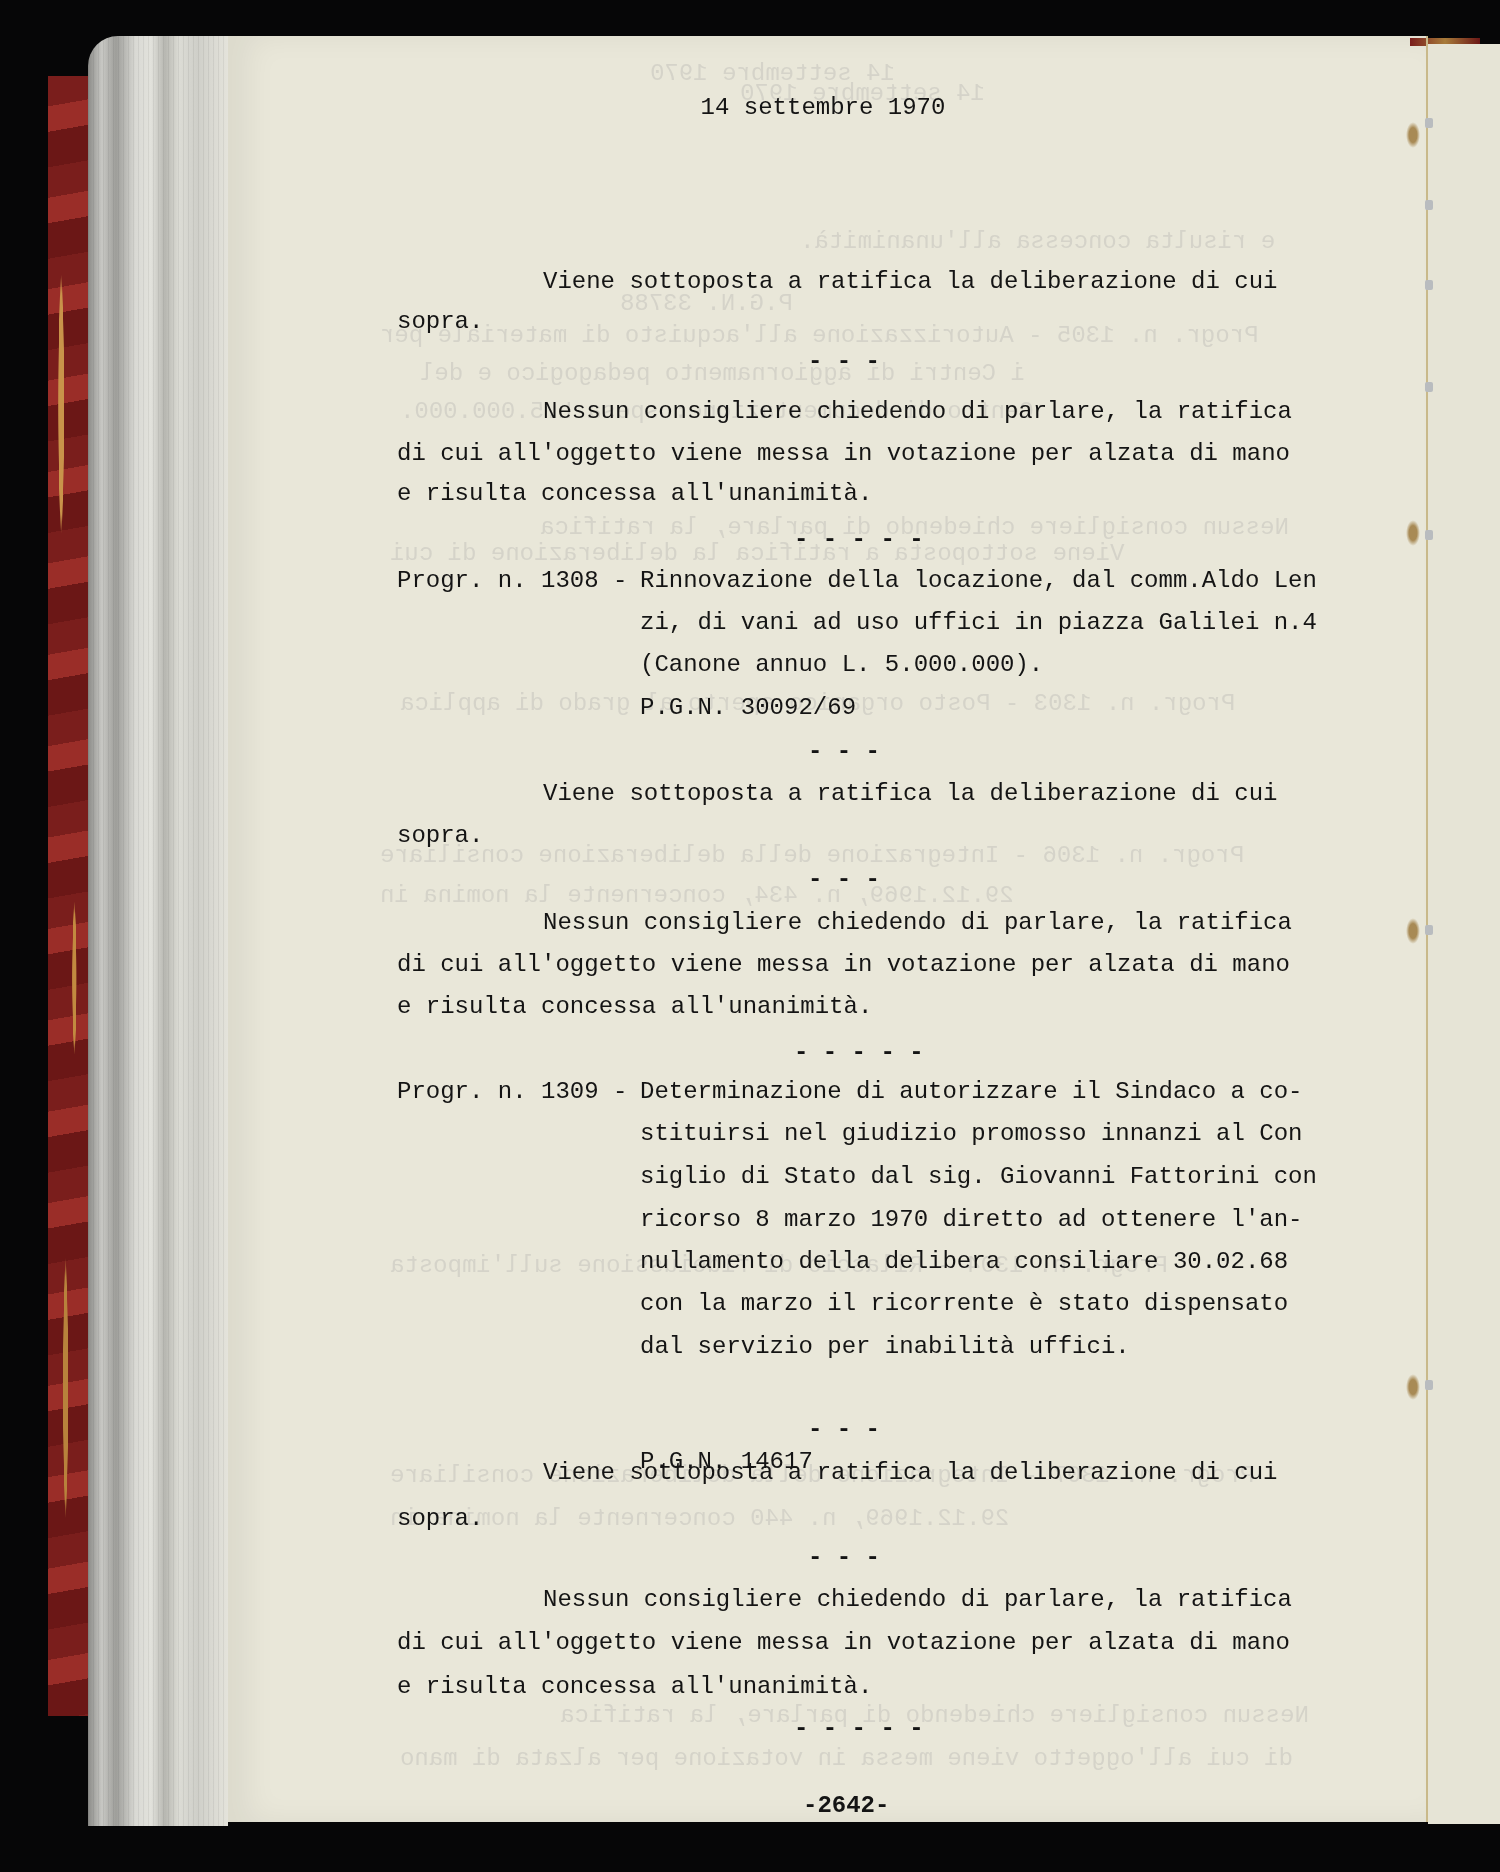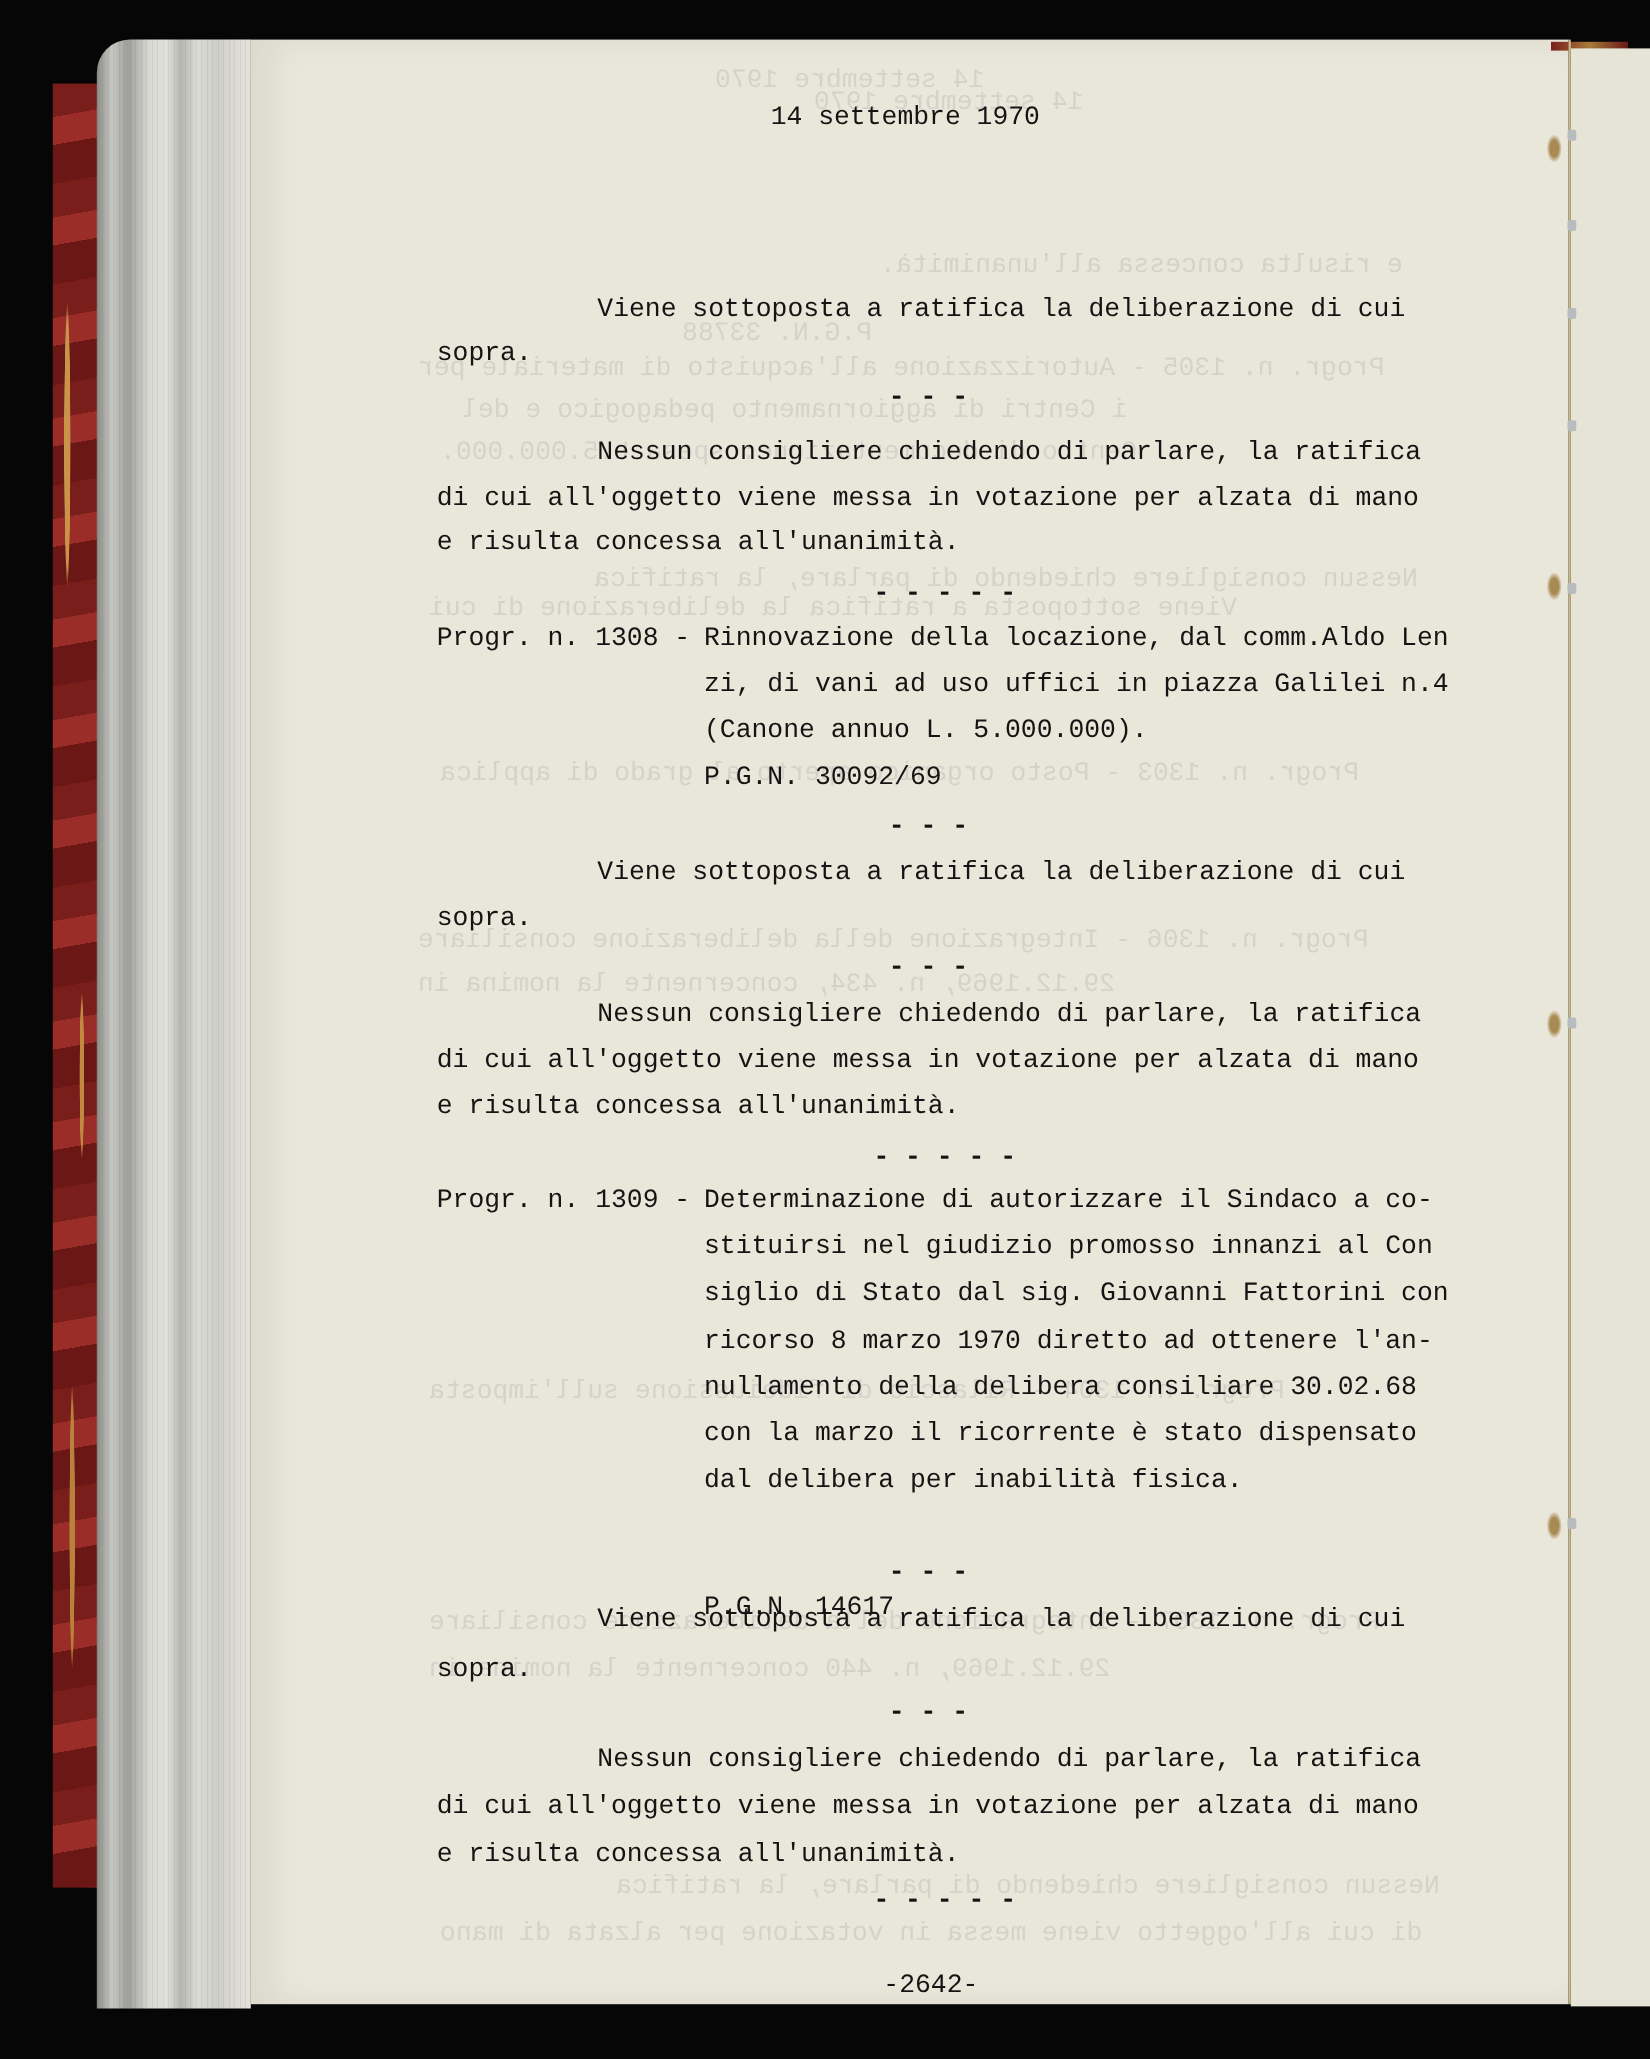--- a/index.html
+++ b/index.html
@@ -53,21 +53,21 @@
   .ghost {
     position: absolute; color: rgba(90, 95, 105, 0.14); font-size: 24px;
     white-space: pre; transform: scaleX(-1); transform-origin: center;
   }
   .line {
     position: absolute; font-size: 24px; line-height: 28px; color: #141414;
     white-space: pre; letter-spacing: 0px;
   }
   .header { left: 0; width: 1500px; text-align: center; padding-left: 146px; box-sizing: border-box; }
   .sep { font-weight: bold; }
-  .footer { font-weight: normal; text-align: right; }
+  .footer { font-weight: bold; text-align: right; }
 </style>
 </head>
 <body>
 
 <div></div>
 <div class="cover-left"></div>
 <div class="page-stack"></div>
 <div class="page"></div>
 <div class="next-cover"></div>
 <div class="next-page"></div>
@@ -128,21 +128,21 @@
 <div class="line" style="left:397px;top:993px">e risulta concessa all'unanimità.</div>
 <div class="line sep" style="left:794px;top:1039px">- - - - -</div>
 
 <div class="line" style="left:397px;top:1078px">Progr. n. 1309 -</div>
 <div class="line" style="left:640px;top:1078px">Determinazione di autorizzare il Sindaco a co-</div>
 <div class="line" style="left:640px;top:1120px">stituirsi nel giudizio promosso innanzi al Con</div>
 <div class="line" style="left:640px;top:1163px">siglio di Stato dal sig. Giovanni Fattorini con</div>
 <div class="line" style="left:640px;top:1206px">ricorso 8 marzo 1970 diretto ad ottenere l'an-</div>
 <div class="line" style="left:640px;top:1248px">nullamento della delibera consiliare 30.02.68</div>
 <div class="line" style="left:640px;top:1290px">con la marzo il ricorrente è stato dispensato</div>
-<div class="line" style="left:640px;top:1333px">dal delibera per inabilità fisica.</div>
+<div class="line" style="left:640px;top:1333px">dal servizio per inabilità uffici.</div>
 <div class="line" style="left:640px;top:1448px">P.G.N. 14617</div>
 <div class="line sep" style="left:808px;top:1416px">- - -</div>
 
 <div class="line" style="left:543px;top:1459px">Viene sottoposta a ratifica la deliberazione di cui</div>
 <div class="line" style="left:397px;top:1505px">sopra.</div>
 <div class="line sep" style="left:808px;top:1544px">- - -</div>
 <div class="line" style="left:543px;top:1586px">Nessun consigliere chiedendo di parlare, la ratifica</div>
 <div class="line" style="left:397px;top:1629px">di cui all'oggetto viene messa in votazione per alzata di mano</div>
 <div class="line" style="left:397px;top:1673px">e risulta concessa all'unanimità.</div>
 <div class="line sep" style="left:794px;top:1715px">- - - - -</div>

